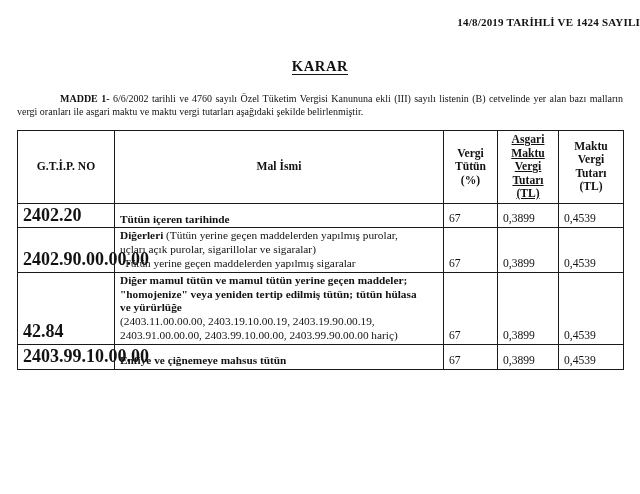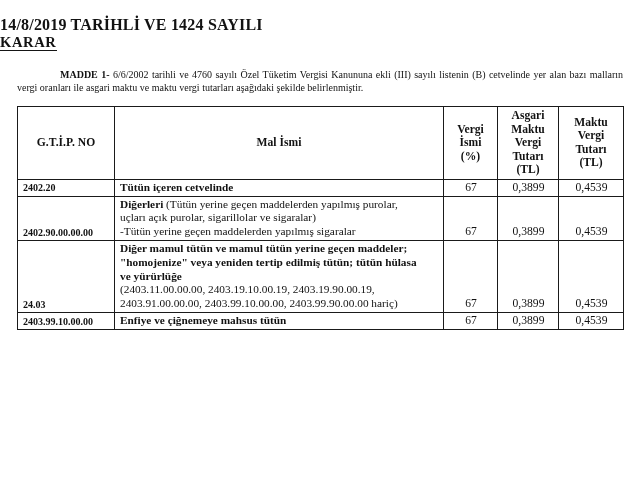--- a/index.html
+++ b/index.html
@@ -18,31 +18,32 @@
   }
   .page {
     position: relative;
     width: 640px;
     height: 494px;
     box-sizing: border-box;
   }
 
   
   .doc-title {
-    text-align: left;
-    font-weight: bold;
-    font-size: 16px;
+    text-align: right;
+    font-weight: bold;
+    font-size: 11px;
     letter-spacing: 0.2px;
     line-height: 1.0;
   }
   .doc-title .line1 { padding-top: 17px; }
   .doc-title .line2 { padding-top: 12px; }
 
   .karar-wrap {
-    text-align: left;
+    text-align: center;
+    margin-top: 29px;
     text-decoration: underline;
   }
   .karar {
     display: inline-block;
     font-weight: bold;
     font-size: 14.6px;
     letter-spacing: 0.6px;
     border-bottom: 1.4px solid #151515;
     padding-bottom: 0px;
     line-height: 1.05;
@@ -82,38 +83,37 @@
     font-size: 11.6px;
     line-height: 1.16;
   }
   table.tax td {
     vertical-align: bottom;
     padding: 1px 4px 1px 5px;
   }
   th.c-gtip { width: 97px; }
   th.c-mal  { width: 329px; }
   th.c-oran { width: 54px; }
-  th.c-asgari { width: 61px; }
+  th.c-asgari { width: 61px; text-decoration: underline; }
   th.c-maktu { width: 65px; }
 
   td.gtip {
     font-weight: bold;
     text-align: left;
     vertical-align: top;
-    font-size: 10px;
+    font-size: 18px;
     padding-top: 2px;
     white-space: nowrap;
   }
   td.mal {
     text-align: left;
     vertical-align: top;
     padding-top: 2px;
   }
   td.num {
-    text-align: center;
     vertical-align: bottom;
     font-size: 11.6px;
     padding-bottom: 1px;
   }
   .mal-line { white-space: nowrap; }
   .mal-line.b { font-weight: bold; }
 
   
   .th-in { display: block; }
 </style>
@@ -142,21 +142,21 @@
           <col style="width:54px">
           <col style="width:61px">
           <col style="width:65px">
       </colgroup>
       <thead>
         <tr>
           <th class="c-gtip">G.T.İ.P. NO</th>
           <th class="c-mal">Mal İsmi</th>
           <th class="c-oran">
             <span class="th-in">Vergi</span>
-            <span class="th-in">İsmi</span>
+            <span class="th-in">Tütün</span>
             <span class="th-in">(%)</span>
           </th>
           <th class="c-asgari">
             <span class="th-in">Asgari</span>
             <span class="th-in">Maktu</span>
             <span class="th-in">Vergi</span>
             <span class="th-in">Tutarı</span>
             <span class="th-in">(TL)</span>
           </th>
           <th class="c-maktu">
@@ -164,39 +164,39 @@
             <span class="th-in">Vergi</span>
             <span class="th-in">Tutarı</span>
             <span class="th-in">(TL)</span>
           </th>
         </tr>
       </thead>
       <tbody>
           <tr>
             <td class="gtip">2402.20</td>
             <td class="mal">
-              <div class="mal-line b">Tütün içeren cetvelinde</div>
+              <div class="mal-line b">Tütün içeren tarihinde</div>
             </td>
             <td class="num">67</td>
             <td class="num">0,3899</td>
             <td class="num">0,4539</td>
           </tr>
           <tr>
             <td class="gtip">2402.90.00.00.00</td>
             <td class="mal">
               <div class="mal-line"><b>Diğerleri</b> (Tütün yerine geçen maddelerden yapılmış purolar,</div>
               <div class="mal-line">uçları açık purolar, sigarillolar ve sigaralar)</div>
               <div class="mal-line">-Tütün yerine geçen maddelerden yapılmış sigaralar</div>
             </td>
             <td class="num">67</td>
             <td class="num">0,3899</td>
             <td class="num">0,4539</td>
           </tr>
           <tr>
-            <td class="gtip">24.03</td>
+            <td class="gtip">42.84</td>
             <td class="mal">
               <div class="mal-line b">Diğer mamul tütün ve mamul tütün yerine geçen maddeler;</div>
               <div class="mal-line b">"homojenize" veya yeniden tertip edilmiş tütün; tütün hülasa</div>
               <div class="mal-line b">ve yürürlüğe</div>
               <div class="mal-line">(2403.11.00.00.00, 2403.19.10.00.19, 2403.19.90.00.19,</div>
               <div class="mal-line">2403.91.00.00.00, 2403.99.10.00.00, 2403.99.90.00.00 hariç)</div>
             </td>
             <td class="num">67</td>
             <td class="num">0,3899</td>
             <td class="num">0,4539</td>

